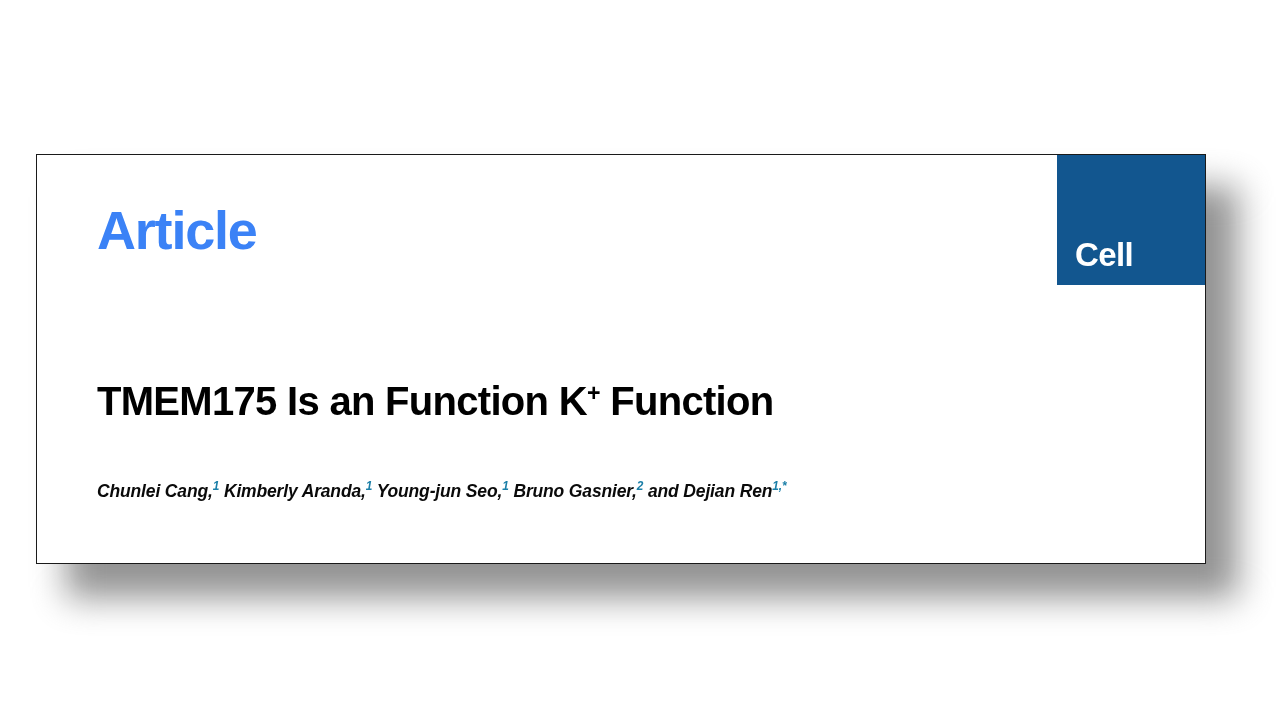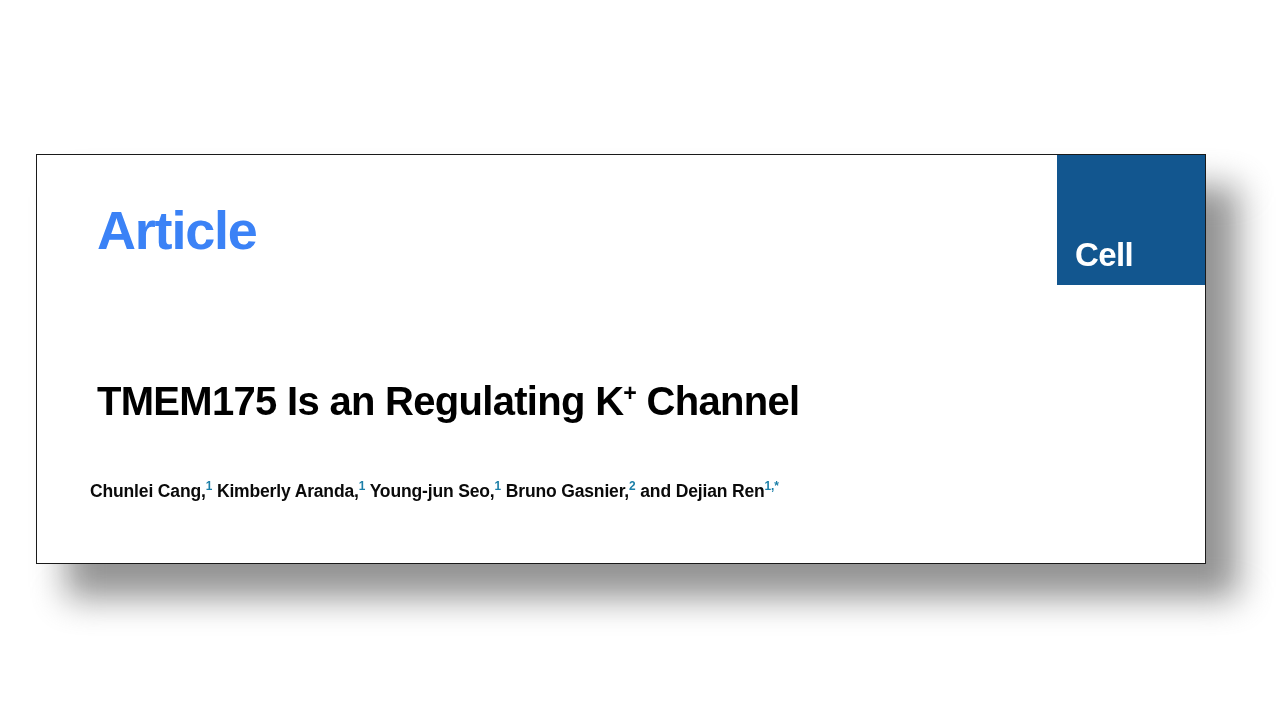--- a/index.html
+++ b/index.html
@@ -91,28 +91,29 @@
   }
   .paper-title sup {
     font-size: 0.58em;
     vertical-align: super;
     line-height: 0;
   }
 
   
   .authors {
     position: absolute;
-    left: 53px;
+    left: 60px;
     top: 325px;
     width: 1020px;
     color: #0a0a0a;
     font-size: 17.5px;
     font-weight: bold;
     letter-spacing: -0.15px;
     line-height: 1.3;
+    font-style: italic;
   }
   .authors sup {
     font-size: 0.68em;
     vertical-align: super;
     line-height: 0;
     color: #1b7fa8;
   }
   .author-name { white-space: nowrap; }
 </style>
 </head>
@@ -124,21 +125,21 @@
 
   <div class="article-card">
 
     <div class="kicker">Article</div>
 
     <div class="journal-block">
       <div class="journal-title">Cell</div>
     </div>
 
     <h1 class="paper-title">
-      <span>TMEM175 Is an Regulating K</span><sup>+</sup><span> Channel</span><br>
+      <span>TMEM175 Is an Function K</span><sup>+</sup><span> Function</span><br>
     </h1>
 
     <div class="authors">
       <span class="author-name"><span>Chunlei Cang,</span><sup>1</sup></span><span> </span><span class="author-name"><span>Kimberly Aranda,</span><sup>1</sup></span><span> </span><span class="author-name"><span>Young-jun Seo,</span><sup>1</sup></span><span> </span><span class="author-name"><span>Bruno Gasnier,</span><sup>2</sup></span><span> and </span><span class="author-name"><span>Dejian Ren</span><sup>1,*</sup></span>
     </div>
 
   </div>
 </div>
 
 </body></html>

